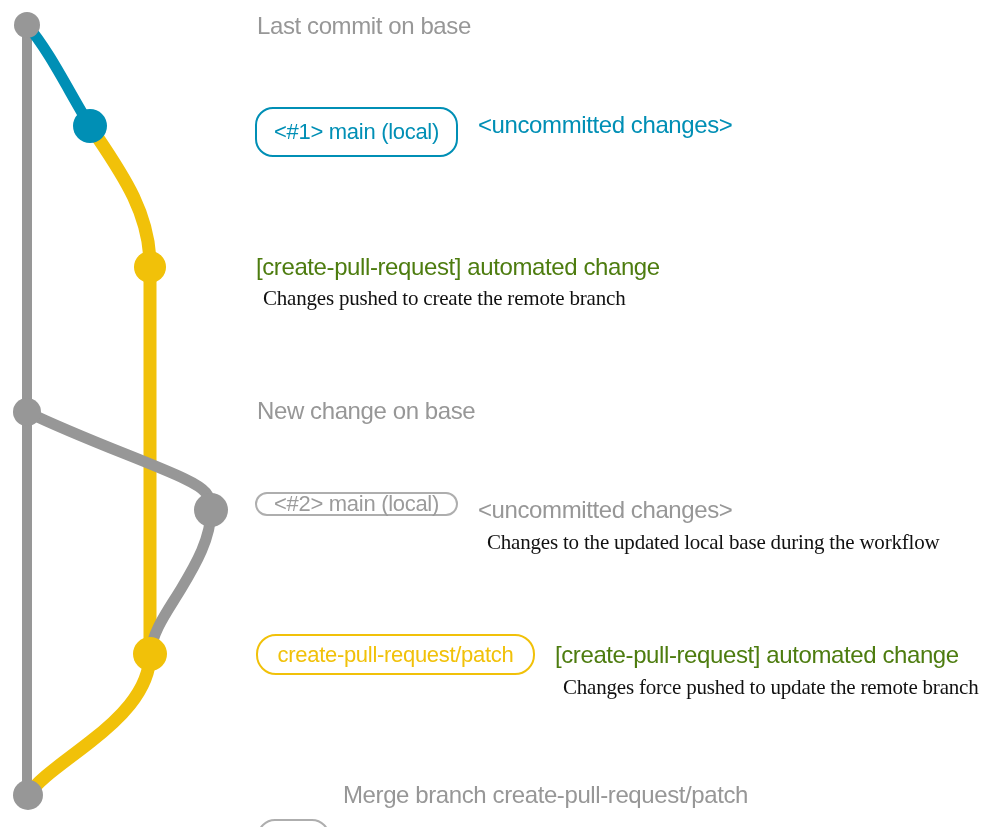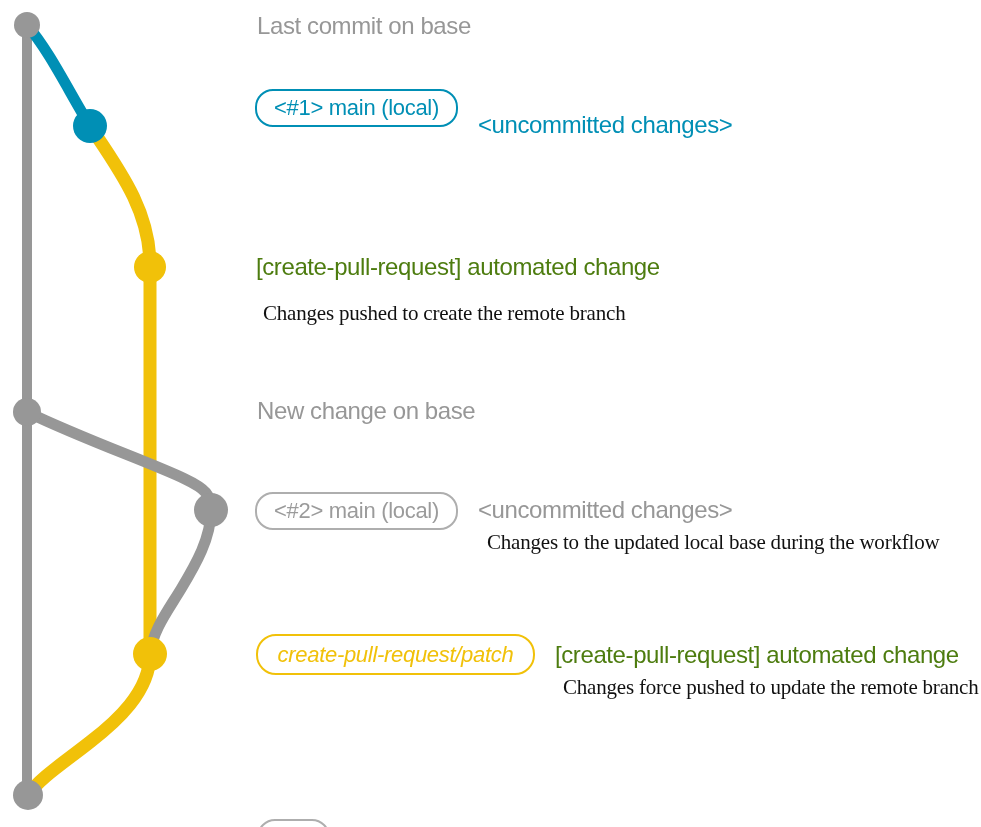--- a/index.html
+++ b/index.html
@@ -46,21 +46,21 @@
     justify-content: center;
     box-sizing: border-box;
     font-size: 22px;
     letter-spacing: -0.3px;
     border: 2px solid;
     border-radius: 18px;
     background: #ffffff;
   }
   .badge-blue   { color: #008fb5; border-color: #008fb5; }
   .badge-gray   { color: #9b9b9b; border-color: #aeaeae; }
-  .badge-yellow { color: #f1c109; border-color: #f1c109; border-radius: 20px; font-style: italic; }
+  .badge-yellow { color: #f1c109; border-color: #f1c109; border-radius: 20px; }
 </style>
 </head>
 <body>
 
 <div id="canvas">
 
   <svg id="graph-svg" width="250" height="827" viewBox="0 0 250 827">
 
     <path d="M 27 25 L 27 795" fill="none" stroke-width="10" stroke-linecap="round" stroke="#979797"></path>
 
@@ -78,31 +78,32 @@
     <circle cx="90" cy="126" r="17" fill="#008fb5"></circle>
     <circle cx="150" cy="267" r="16" fill="#f1c109"></circle>
     <circle cx="27" cy="412" r="14" fill="#979797"></circle>
     <circle cx="211" cy="510" r="17" fill="#979797"></circle>
     <circle cx="150" cy="654" r="17" fill="#f1c109"></circle>
     <circle cx="28" cy="795" r="15" fill="#979797"></circle>
   </svg>
 
   <div class="abs note note-gray" style="left:257px; top:13px;">Last commit on base</div>
 
-  <div class="abs badge badge-blue" style="left:255px; top:89px; width:203px; height:38px;">&lt;#1&gt; main (local)</div>
+  <div class="abs badge badge-blue" style="left:255px; top:107px; width:203px; height:50px;">&lt;#1&gt; main (local)</div>
   <div class="abs note note-blue" style="left:478px; top:112px;">&lt;uncommitted changes&gt;</div>
 
   <div class="abs note note-yellow" style="left:256px; top:254px;">[create-pull-request] automated change</div>
-  <div class="abs detail" style="left:263px; top:287px;margin-top:15px;">Changes pushed to create the remote branch</div>
+  <div class="abs detail" style="left:263px; top:287px;">Changes pushed to create the remote branch</div>
 
   <div class="abs note note-gray" style="left:257px; top:398px;">New change on base</div>
 
-  <div class="abs badge badge-gray" style="left:255px; top:492px; width:203px; height:38px;">&lt;#2&gt; main (local)</div>
+  <div class="abs badge badge-gray" style="left:255px; top:492px; width:203px; height:24px;">&lt;#2&gt; main (local)</div>
   <div class="abs note note-gray" style="left:478px; top:497px;">&lt;uncommitted changes&gt;</div>
   <div class="abs detail" style="left:487px; top:531px;font-family:Liberation Serif, serif;">Changes to the updated local base during the workflow</div>
 
   <div class="abs badge badge-yellow" style="left:256px; top:634px; width:279px; height:41px;">create-pull-request/patch</div>
   <div class="abs note note-yellow" style="left:555px; top:642px;">[create-pull-request] automated change</div>
   <div class="abs detail" style="left:563px; top:676px;">Changes force pushed to update the remote branch</div>
 
   <div class="abs badge badge-gray" style="left:257px; top:775px; width:73px; height:38px;margin-top:44px;">main</div>
+  <div class="abs note note-gray" style="left:343px; top:782px;">Merge branch create-pull-request/patch</div>
 
 </div>
 
 </body></html>

